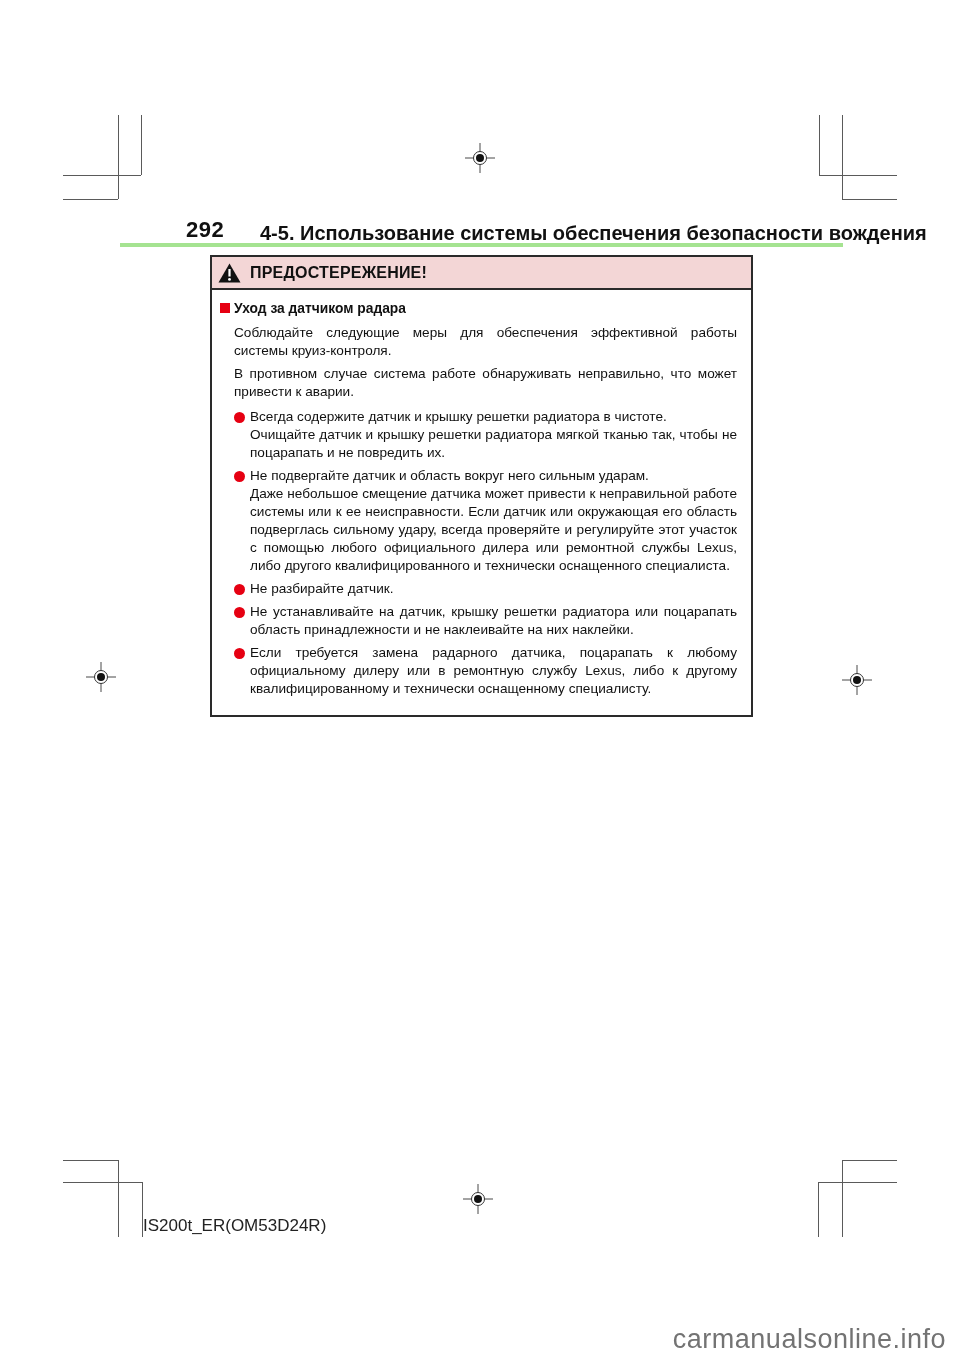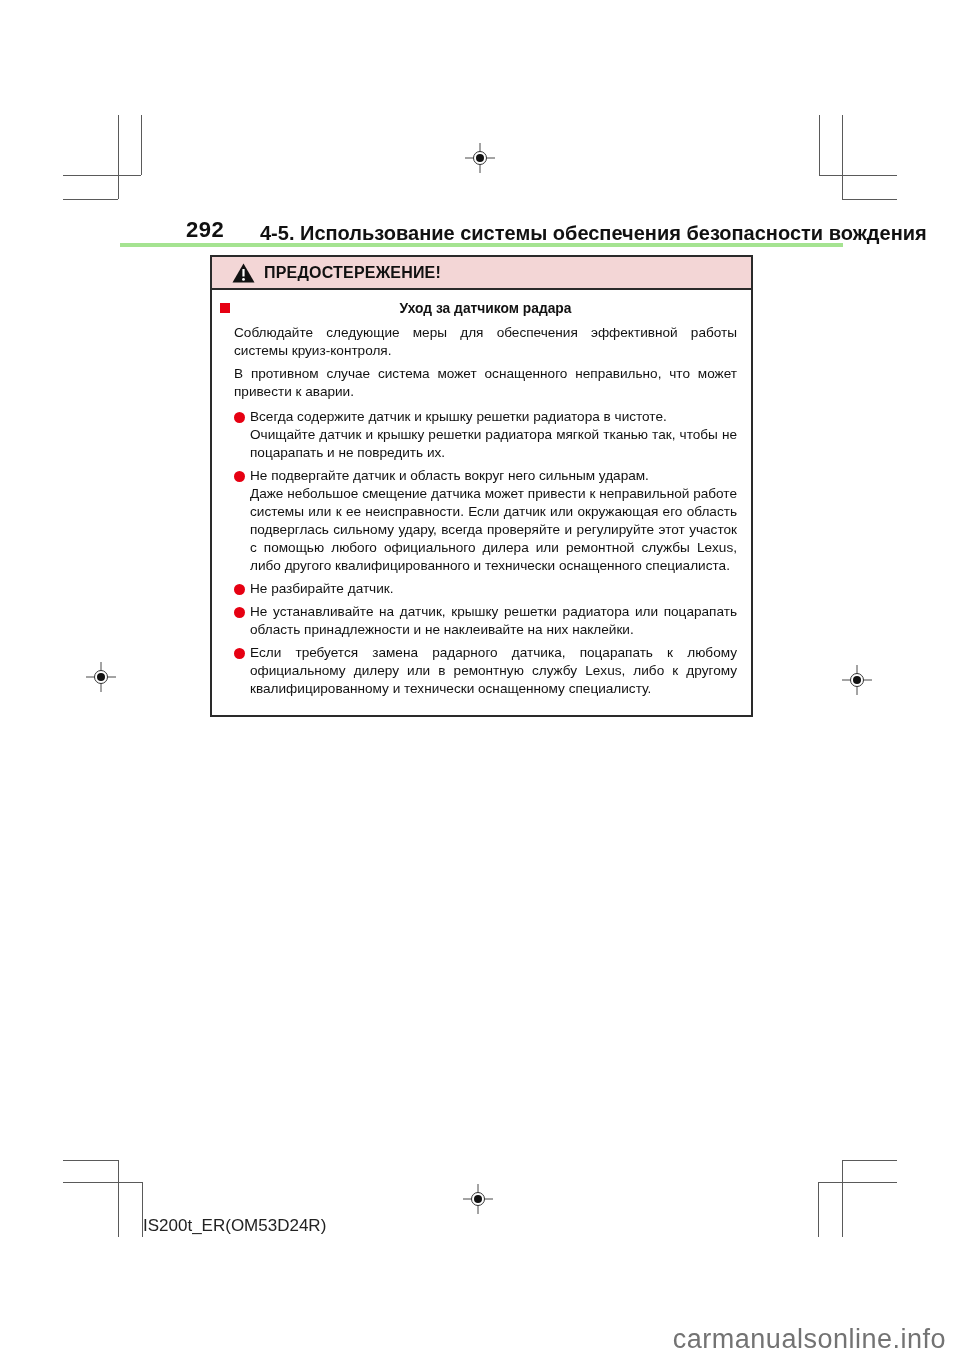--- a/index.html
+++ b/index.html
@@ -24,27 +24,27 @@
   .page-num{position:absolute;left:186px;top:217px;font-size:22px;font-weight:bold;letter-spacing:.5px;}
   .section-title{position:absolute;left:260px;top:222px;font-size:20px;font-weight:bold;}
   .green-rule{position:absolute;left:120px;top:243px;width:723px;height:4px;background:var(--green);}
   
   .warnbox{
     position:absolute;left:210px;top:255px;width:543px;box-sizing:border-box;
     border:2px solid #2a2a2a;background:#fff;min-height:462px;
   }
   .warnband{
     height:33px;background:var(--pink);border-bottom:2px solid #2a2a2a;
-    display:flex;align-items:center;padding-left:20px;gap:9px;box-sizing:border-box;
+    display:flex;align-items:center;padding-left:6px;gap:9px;box-sizing:border-box;
   }
   .warnband .title{font-size:16px;font-weight:bold;letter-spacing:.2px;}
   .warncontent{
     padding:10px 14px 12px 22px;font-size:13.6px;line-height:18px;text-align:justify;
   }
-  .warn-heading{position:relative;font-weight:bold;margin:0 0 6px 0;font-size:13.8px;text-align:center;}
+  .warn-heading{position:relative;font-weight:bold;margin:0 0 6px 0;font-size:13.8px;text-align:left;}
   .warn-heading .sq{
     position:absolute;left:-14px;top:3px;width:10px;height:10px;background:var(--red);
   }
   .warncontent p{margin:0 0 5px 0;}
   .bullet-list{margin-top:7px;}
   .bullet-item{position:relative;padding-left:16px;margin:4px 0 5px 0;}
   .bullet-item .dot{
     position:absolute;left:0;top:3.5px;width:11px;height:11px;border-radius:50%;background:var(--red);
   }
   .bullet-item p{margin:0;}
@@ -115,21 +115,21 @@
       <circle cx="11.5" cy="16.4" r="1.4" fill="#fff"></circle>
     </svg>
     <span class="title">ПРЕДОСТЕРЕЖЕНИЕ!</span>
   </div>
   <div class="warncontent">
     <h3 class="warn-heading">
       <span class="sq"></span>
       <span>Уход за датчиком радара</span>
     </h3>
     <p>Соблюдайте следующие меры для обеспечения эффективной работы системы круиз-контроля.</p>
-    <p>В противном случае система может оснащенного неправильно, что может привести к аварии.</p>
+    <p>В противном случае система работе обнаруживать неправильно, что может привести к аварии.</p>
     <div class="bullet-list" id="bullet-list">
         <div class="bullet-item">
           <span class="dot"></span>
           <p>Всегда содержите датчик и крышку решетки радиатора в чистоте.</p>
           <p>Очищайте датчик и крышку решетки радиатора мягкой тканью так, чтобы не поцарапать и не повредить их.</p>
         </div>
         <div class="bullet-item">
           <span class="dot"></span>
           <p>Не подвергайте датчик и область вокруг него сильным ударам.</p>
           <p>Даже небольшое смещение датчика может привести к неправильной работе системы или к ее неисправности. Если датчик или окружающая его область подверглась сильному удару, всегда проверяйте и регулируйте этот участок с помощью любого официального дилера или ремонтной службы Lexus, либо другого квалифицированного и технически оснащенного специалиста.</p>

